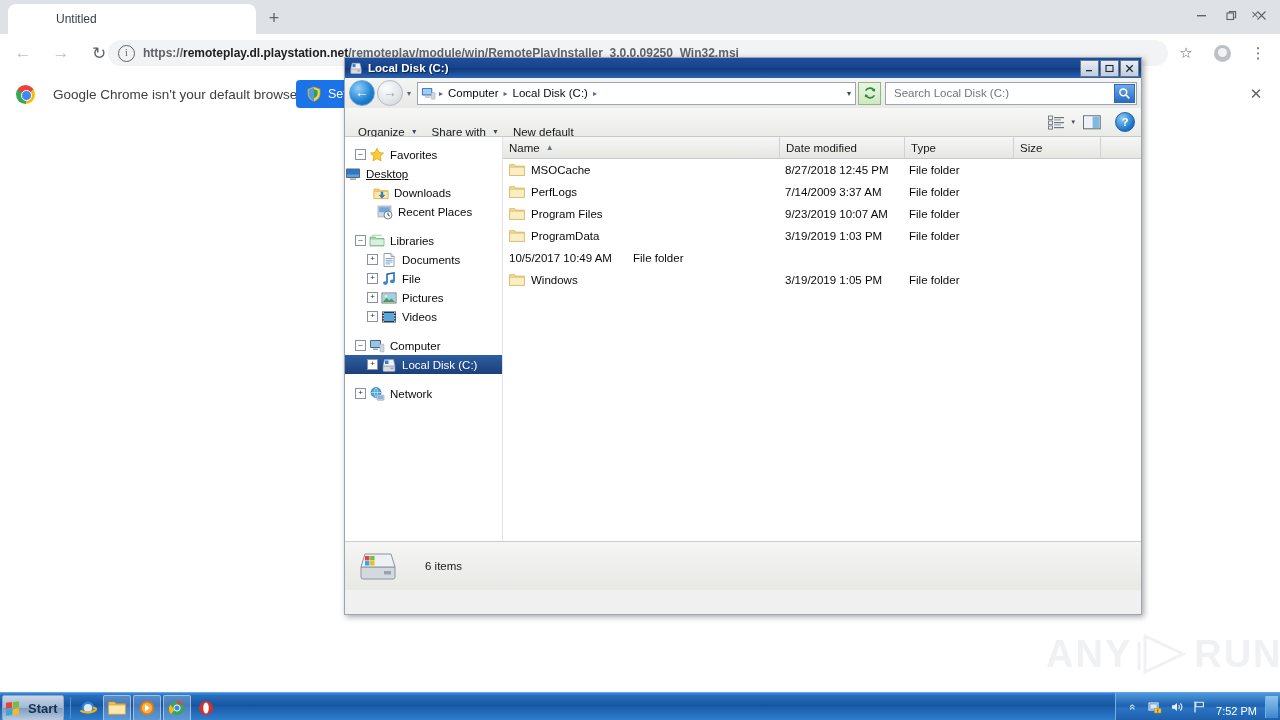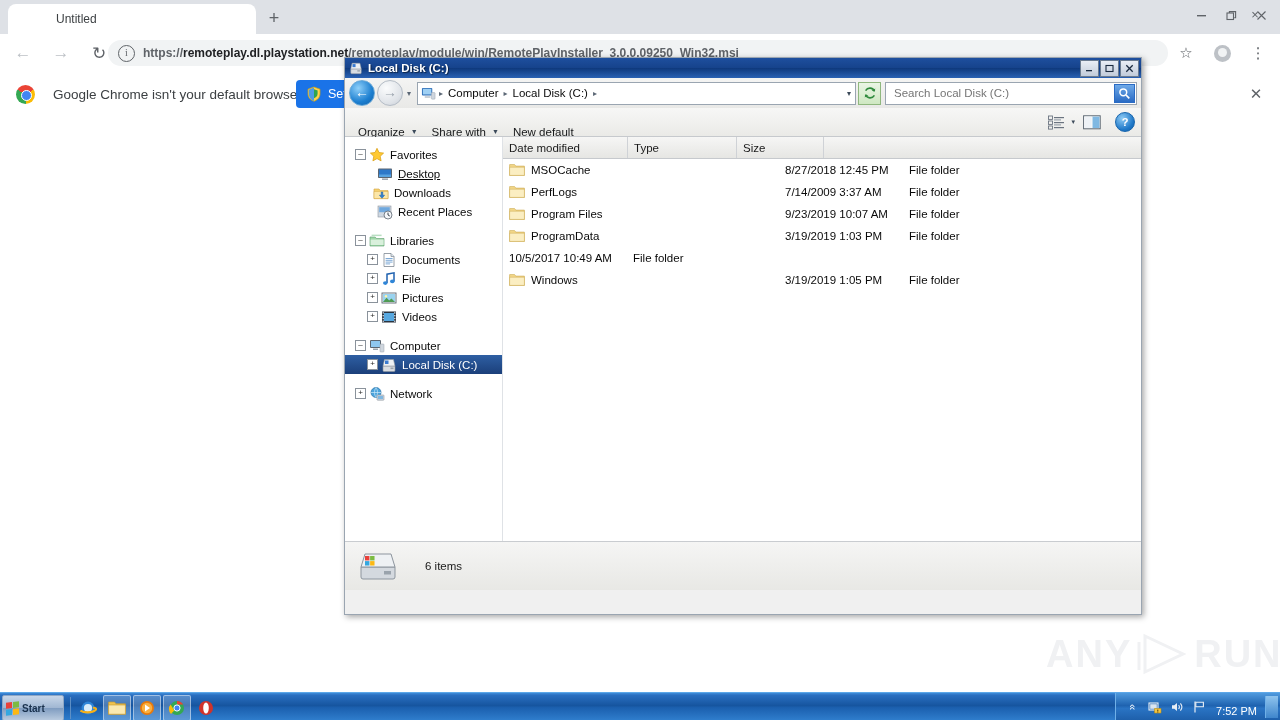--- a/index.html
+++ b/index.html
@@ -130,21 +130,21 @@
     background: linear-gradient(to bottom, #c8d6e8 0%, #9fb6d2 50%, #7f9cc0 51%, #b8cadf 100%);
     border: 1px solid #8fa7c4; border-radius: 2px;
     display: flex; align-items: center; cursor: pointer;
   }
   .start-flag {
     width: 13px; height: 13px; margin-left: 3px; flex: none;
     display: grid; grid-template-columns: 1fr 1fr; grid-template-rows: 1fr 1fr; gap: 1px;
     transform: skewY(-6deg);
   }
   .start-flag i { display:block; }
-  .start-label { font-size: 10px; font-weight: bold; color: #19314d; margin-left: 3px; }
+  .start-label { font-size: 13px; font-weight: bold; color: #19314d; margin-left: 9px; }
   .qlaunch { position: absolute; left: 66px; top: 2px; display: flex; align-items: center; }
   .qlaunch-sep { width: 1px; height: 22px; background: #5e8fc4; margin: 0 4px; }
   .tb-task {
     width: 26px; height: 24px; margin-right: 2px; display: flex; align-items: center; justify-content: center;
     cursor: pointer;
   }
   .tb-task.active { background: rgba(255,255,255,0.22); border: 1px solid rgba(255,255,255,0.45); border-radius: 2px; }
   .tray {
     position: absolute; right: 0; top: 0; height: 28px; display: flex; align-items: center;
     background: linear-gradient(to bottom, #4f9ade 0%, #1f63b0 45%, #2a74c4 55%, #1d5ea9 100%);
@@ -453,21 +453,21 @@
 
       <div class="ex-navpane">
 
         <div class="nav-row" style="padding-left:10px;">
           <span class="nav-expander">–</span>
           <svg class="nav-ico16" viewBox="0 0 16 16">
             <path d="M8 1.3l2 4.2 4.6.6-3.4 3.2.9 4.6L8 11.6 3.9 13.9l.9-4.6L1.4 6.1l4.6-.6z" fill="#ffc933" stroke="#d79b0d" stroke-width="0.7"></path>
           </svg>
           <span>Favorites</span>
         </div>
-        <div class="nav-row" style="padding-left:32px;text-decoration:underline;">
+        <div class="nav-row" style="text-decoration:underline;">
           <svg class="nav-ico16" viewBox="0 0 16 16">
             <rect x="1" y="2.5" width="14" height="9.5" rx="0.8" fill="#5b6570"></rect>
             <rect x="2" y="3.5" width="12" height="7.5" fill="#2e78c8"></rect>
             <path d="M2 8.5h12v2.5H2z" fill="#58a3e0"></path>
             <rect x="5" y="12.5" width="6" height="1.3" fill="#8d959e"></rect>
           </svg>
           <span>Desktop</span>
         </div>
         <div class="nav-row" style="padding-left:28px;">
           <svg class="nav-ico16" viewBox="0 0 16 16">
@@ -577,20 +577,24 @@
             <path d="M2 6.5h10M7 1.6c2 2.8 2 7 0 9.8M7 1.6c-2 2.8-2 7 0 9.8" fill="none" stroke="#cfeaf8" stroke-width="0.7"></path>
             <rect x="8" y="9" width="7" height="5.2" rx="0.7" fill="#cfd6de" stroke="#8d959e" stroke-width="0.6"></rect>
             <rect x="9" y="10" width="5" height="3" fill="#7fb8e2"></rect>
           </svg>
           <span>Network</span>
         </div>
       </div>
 
       <div class="ex-list">
         <div class="lst-header">
+          <div class="lst-th" style="width:270px;">
+            <span>Name</span>
+            <span class="sort-arrow">▲</span>
+          </div>
           <div class="lst-th" style="width:118px;">
             <span>Date modified</span>
           </div>
           <div class="lst-th" style="width:102px;">
             <span>Type</span>
           </div>
           <div class="lst-th" style="width:80px;">
             <span>Size</span>
           </div>
           <div class="lst-th" style="flex:1;border-right:0;"></div>

